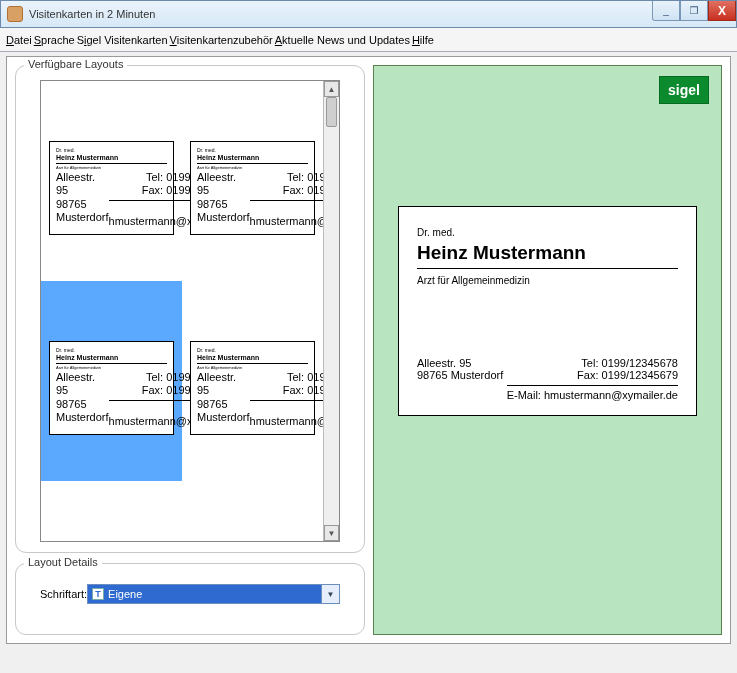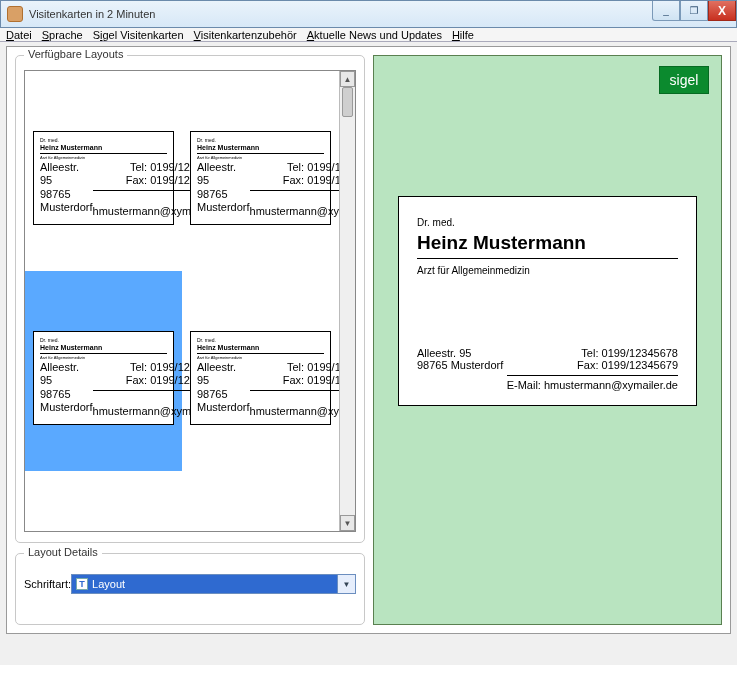--- a/index.html
+++ b/index.html
@@ -4,30 +4,30 @@
 <style>
 *{box-sizing:border-box;margin:0;padding:0;font-family:Tahoma,Arial,sans-serif;font-size:11px}
 body{background:#fff;width:737px;height:673px;overflow:hidden}
 .titlebar{height:28px;background:linear-gradient(#eaf3fb,#d7e8f7);border:1px solid #6b8aab;display:flex;align-items:center;padding:0 0 0 6px;position:relative}
 .titlebar .icon{width:16px;height:16px;background:#d9a066;border-radius:3px;margin-right:6px;border:1px solid #b07030}
 .titlebar .title{color:#333}
 .winbtns{position:absolute;right:0;top:0;display:flex;height:20px}
 .winbtn{width:28px;height:20px;border:1px solid #7a99b8;border-top:none;background:linear-gradient(#e8f2fb,#cfe3f3);display:flex;align-items:center;justify-content:center;font-size:10px;color:#3a5a7a}
 .winbtn.min{border-radius:0 0 0 3px}
 .winbtn.close{background:linear-gradient(#e07060,#c83020);color:#fff;border-color:#a02818;font-weight:bold;font-size:12px}
-.menubar{height:14px;background:#f5f5f5;border-bottom:1px solid #aab;display:flex;align-items:center;padding:0 6px;gap:10px}
+.menubar{height:24px;background:#f5f5f5;border-bottom:1px solid #aab;display:flex;align-items:center;padding:0 6px;gap:2px}
 .menuitem{color:#000;cursor:default}
 .menuitem .u{text-decoration:underline}
 .client{background:#f0f0f0;height:623px;padding:4px 6px}
 .tabstrip{display:flex;height:22px;align-items:flex-end}
 .tab{border:1px solid #9a9a9a;border-bottom:none;background:#ececec;padding:3px 10px;border-radius:3px 3px 0 0;margin-right:1px;position:relative;top:1px;color:#333}
 .tab.active{background:#fff;z-index:2}
 .tabpage{border:1px solid #9a9a9a;background:#fff;height:588px;display:flex;padding:8px;gap:8px}
 .leftcol{width:350px;display:flex;flex-direction:column;gap:10px}
-.group{border:1px solid #c8c8c8;border-radius:5px;position:relative;padding:14px 8px 10px}
+.group{border:1px solid #c8c8c8;border-radius:11px;position:relative;padding:14px 24px 10px}
 .group .legend{position:absolute;top:-8px;left:8px;background:#fff;padding:0 4px;color:#333}
 .layouts{flex:1;display:flex}
 .scrollarea{flex:1;border:1px solid #888;background:#fff;position:relative;overflow:hidden}
 .scrollbar{width:16px;background:#efefef;border-left:1px solid #bbb;position:absolute;right:0;top:0;bottom:0}
 .scrollbar .up,.scrollbar .dn{height:16px;border:1px solid #999;background:#e8e8e8;display:flex;align-items:center;justify-content:center;font-size:8px;color:#555}
 .scrollbar .thumb{position:absolute;top:16px;left:2px;right:2px;height:30px;background:#cfcfcf;border:1px solid #9a9a9a;border-radius:2px}
 .slots{position:absolute;left:0;right:16px;top:0;bottom:0}
 .slot{position:absolute;width:50%;height:200px}
 .slot.r0c0{left:0;top:0}
 .slot.r0c1{left:50%;top:0}
@@ -43,21 +43,21 @@
 .mini .bot .r{text-align:right}
 .mini .bot .em{border-top:1px solid #000;margin-top:2px;padding-top:1px}
 .details{height:72px}
 .details .row{display:flex;align-items:center;margin-top:6px}
 .details label{color:#000}
 .combo{flex:1;display:flex;border:1px solid #6b8ebf;height:20px}
 .combo .val{flex:1;background:#2f6ad0;color:#fff;display:flex;align-items:center;padding:0 4px;gap:4px}
 .combo .ficon{width:12px;height:12px;background:#fff;color:#2f6ad0;font-size:9px;font-weight:bold;display:flex;align-items:center;justify-content:center;border:1px solid #7aa}
 .combo .dd{width:18px;background:#e6eefc;border-left:1px solid #6b8ebf;display:flex;align-items:center;justify-content:center;color:#345;font-size:8px}
 .preview{flex:1;border:1px solid #5a8050;background:#b9e4c0;position:relative}
-.brand{position:absolute;top:10px;right:12px;width:50px;height:28px;background:#0b8a2e;color:#fff;font-weight:normal;font-size:14px;display:flex;align-items:center;justify-content:center;border:1px solid #066a22}
+.brand{position:absolute;top:10px;right:12px;width:50px;height:28px;background:#0b8a2e;color:#fff;font-weight:bold;font-size:14px;display:flex;align-items:center;justify-content:center;border:1px solid #066a22}
 .card{position:absolute;left:24px;right:24px;top:140px;height:210px;background:#fff;border:1px solid #000;padding:20px 18px;color:#000}
 .card .pre{font-size:10px;margin-bottom:4px}
 .card .nm{font-size:19px;font-weight:bold;margin-bottom:4px}
 .card .rule{border-top:1px solid #000;margin-bottom:6px}
 .card .sub{font-size:10px}
 .card .bot{position:absolute;left:18px;right:18px;bottom:14px;display:flex;justify-content:space-between;font-size:9px}
 .card .bot .r{text-align:right}
 .card .bot .rule2{border-top:1px solid #000;margin:4px 0 3px}
 </style>
 </head>
@@ -173,21 +173,21 @@
           </div>
         </div>
       </div>
       <div class="group details">
         <div class="legend">Layout Details</div>
         <div class="row">
           <label>Schriftart:</label>
           <div class="combo">
             <div class="val">
               <div class="ficon">T</div>
-              <span>Layout</span>
+              <span>Eigene</span>
             </div>
             <div class="dd">▼</div>
           </div>
         </div>
       </div>
     </div>
     <div class="preview">
       <div class="brand">sigel</div>
       <div class="card">
         <div class="pre">Dr. med.</div>

